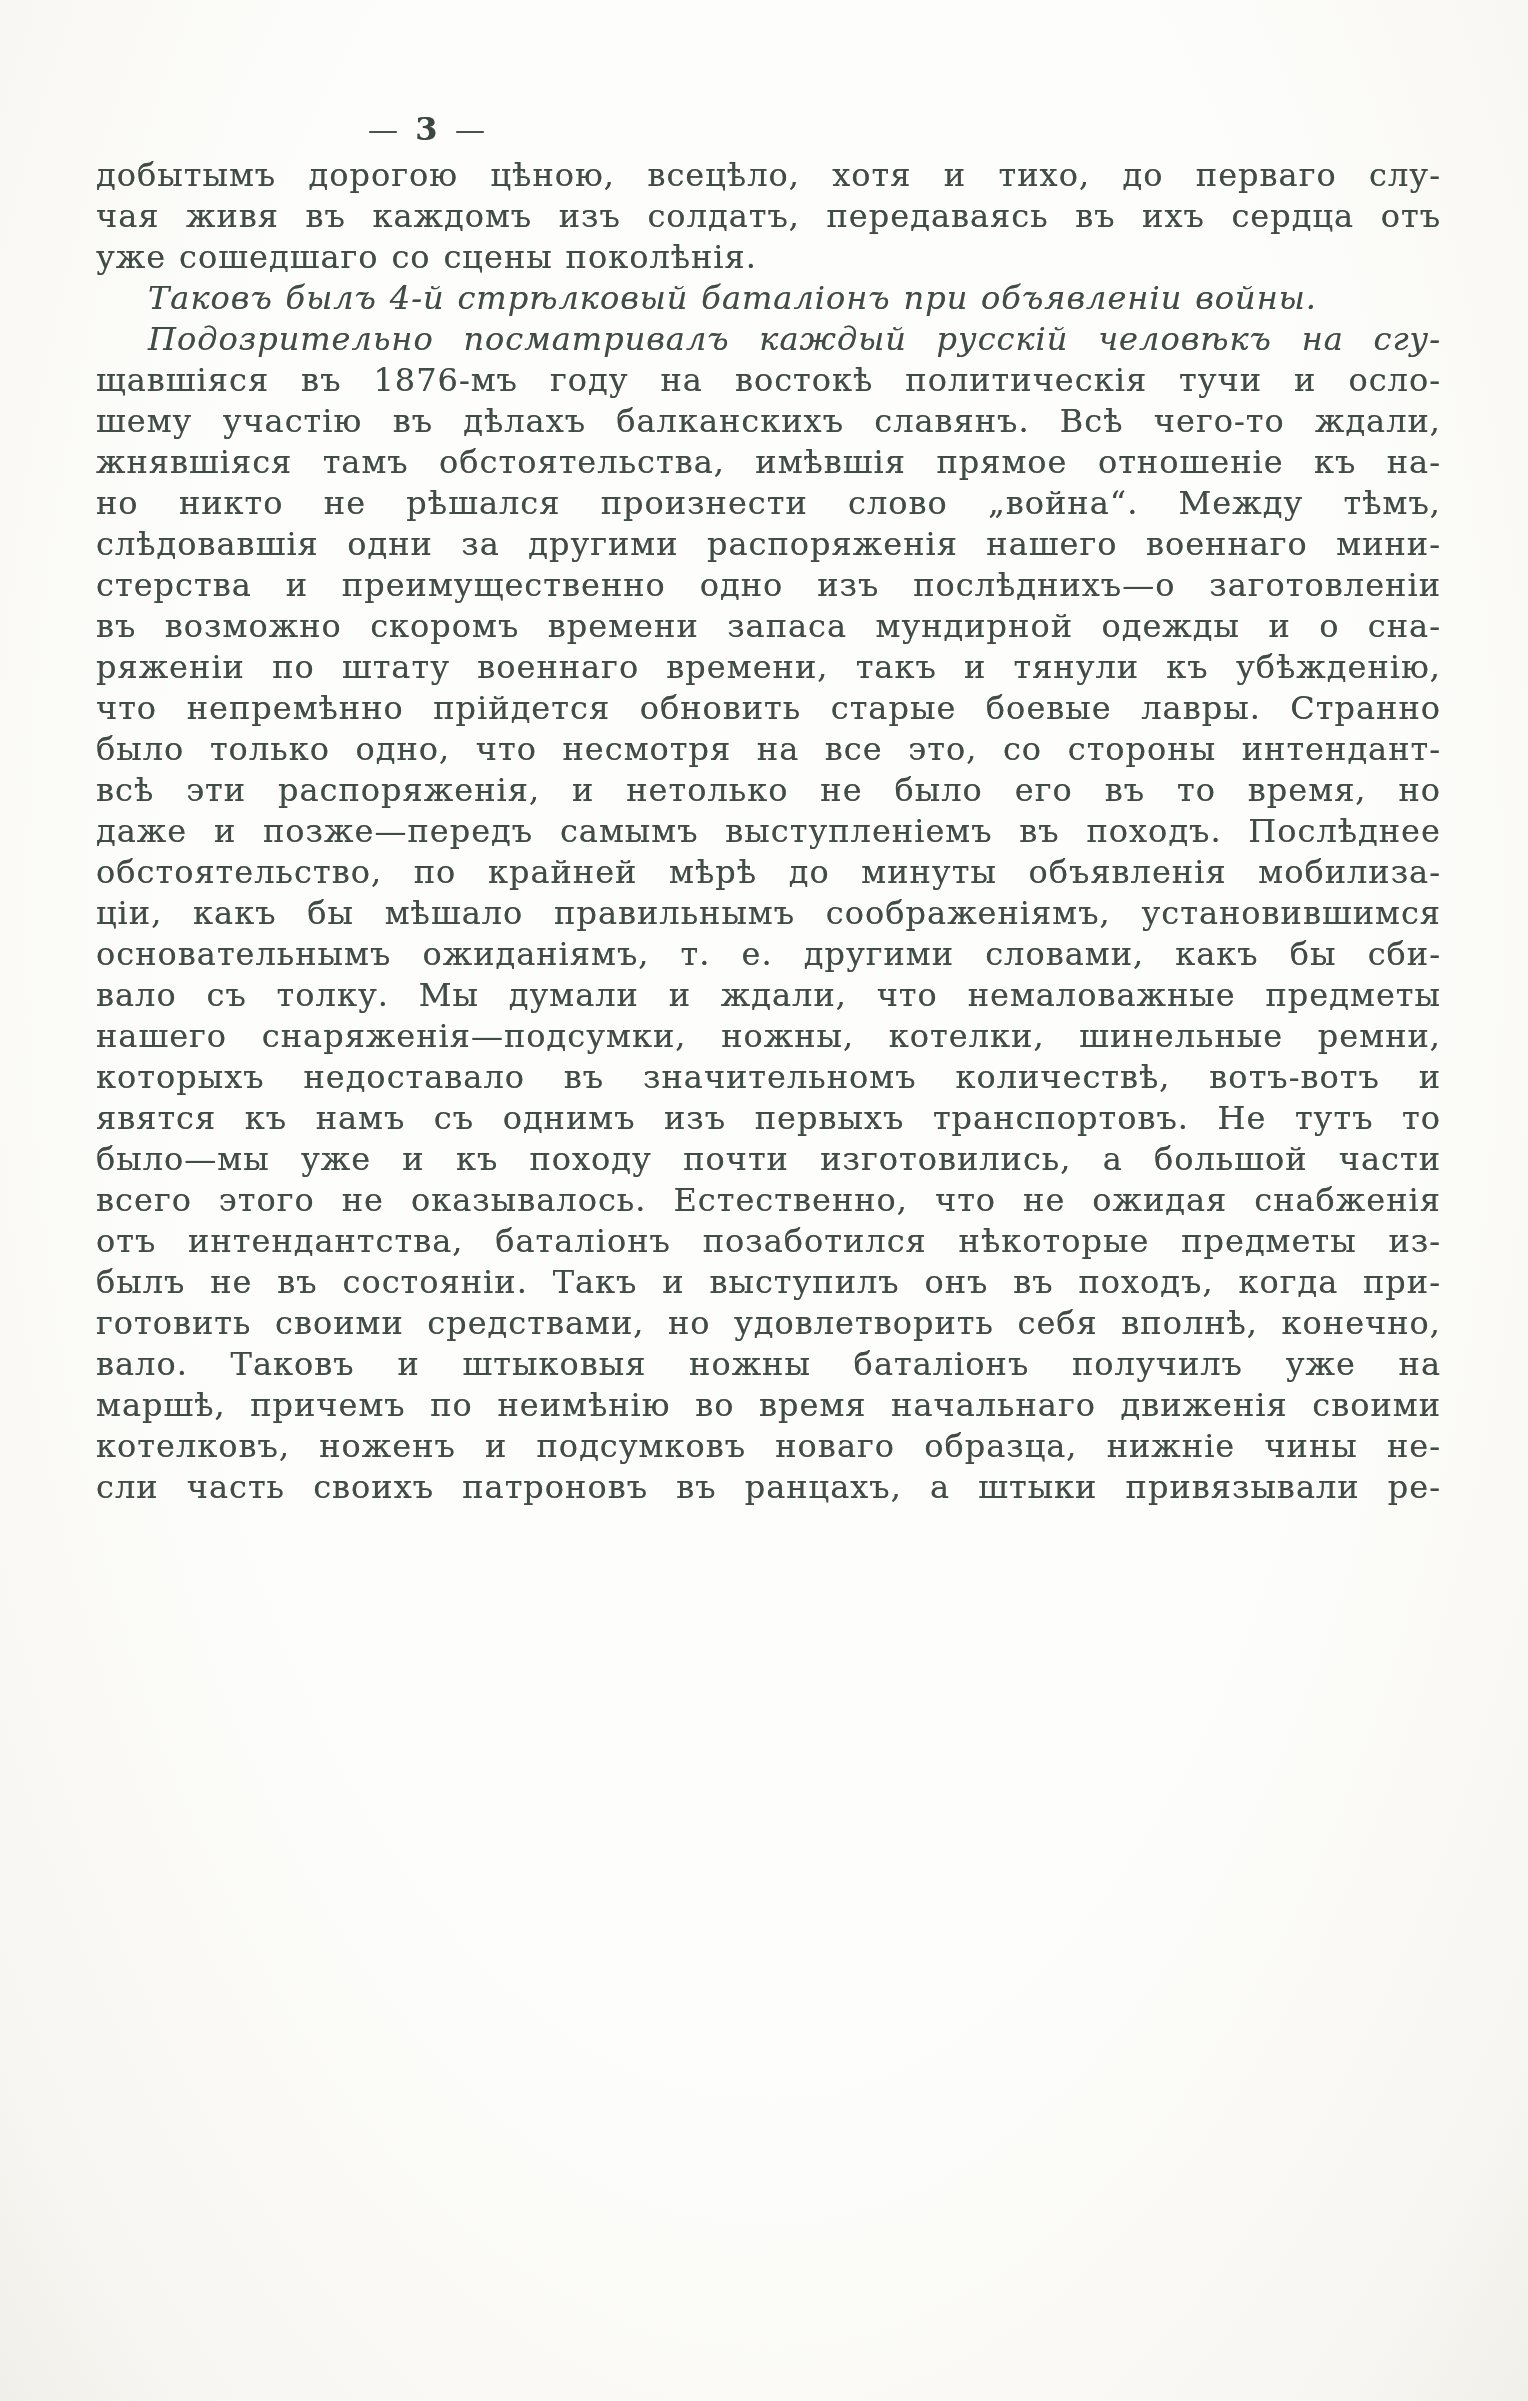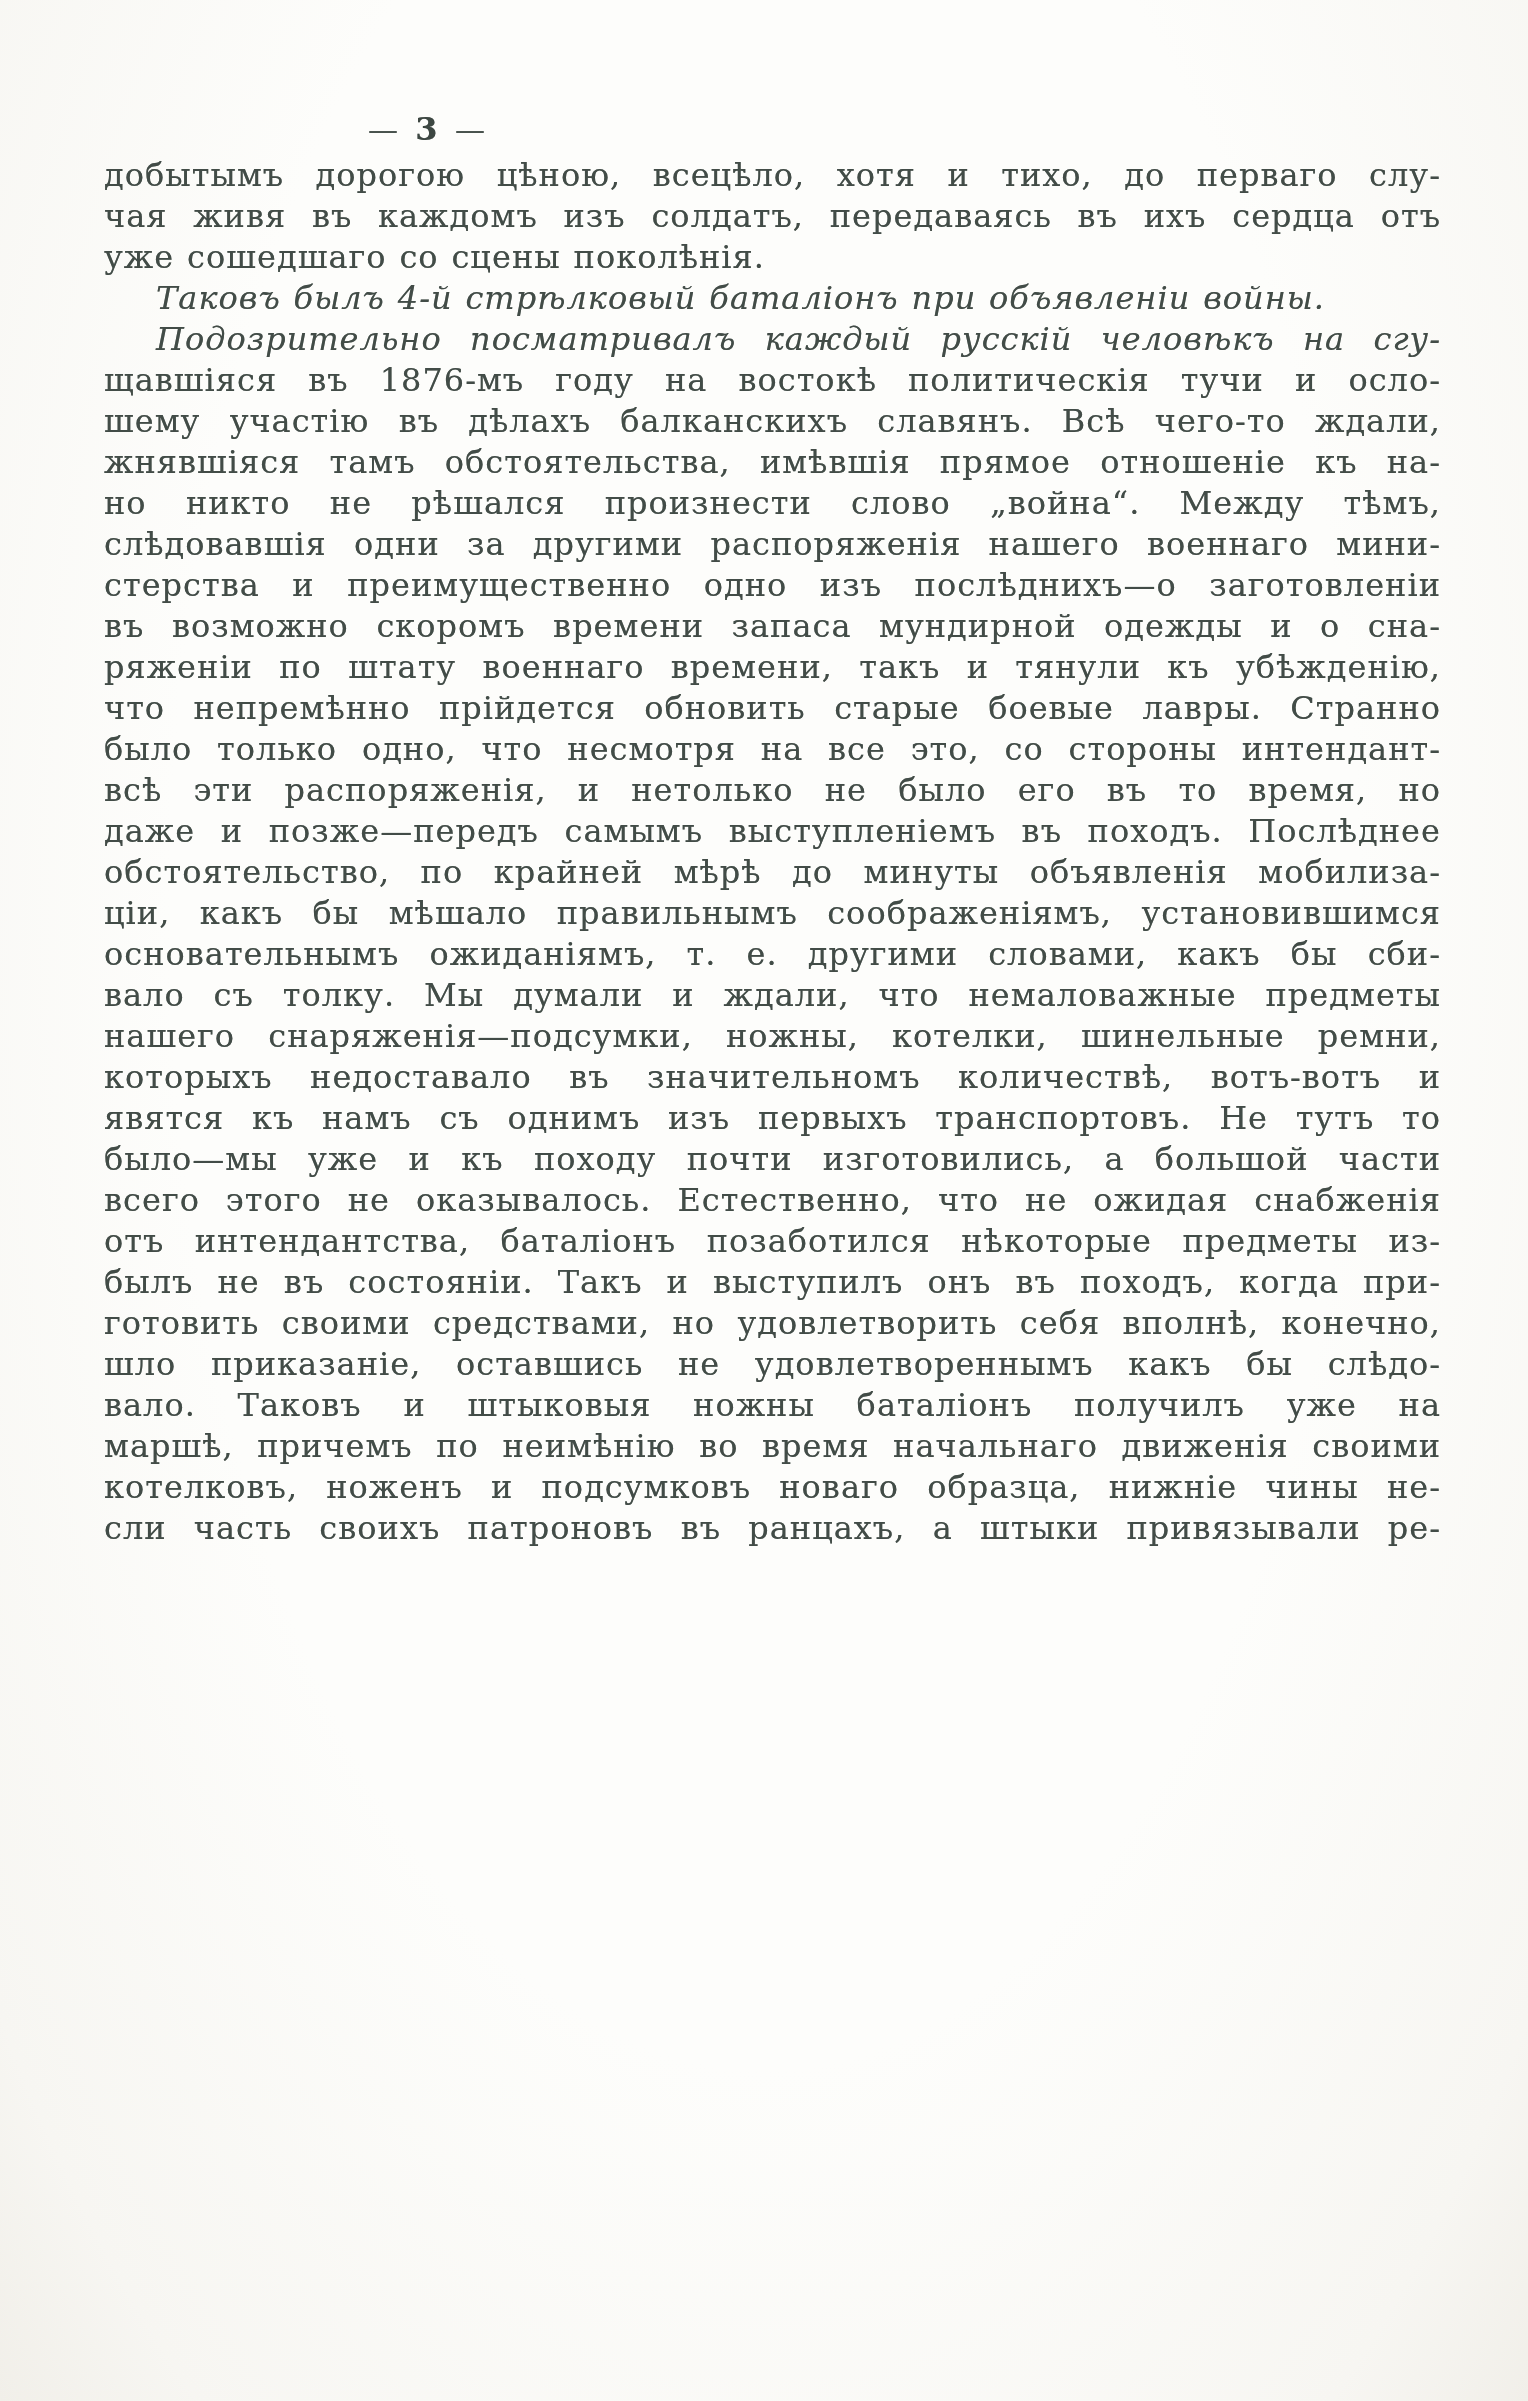--- a/index.html
+++ b/index.html
@@ -44,21 +44,20 @@
   .line {
     font-size: 32px;
     line-height: 41px;
     letter-spacing: 1px;
     word-spacing: 1.7px;
     text-align: justify;
     text-align-last: justify;
     white-space: normal;
     color: #424c47;
     text-shadow: 0 0 0.6px rgba(62,72,67,0.55);
-    margin-left: 8px;
   }
   .line.end {
     text-align-last: left;
   }
   .line.indent {
     text-indent: 52px;
     font-style: italic;
   }
 </style>
 </head>
@@ -126,21 +125,20 @@
       <div class="line">было—мы уже и къ походу почти изготовились, а большой части</div>
 
       <div class="line">всего этого не оказывалось. Естественно, что не ожидая снабженія</div>
 
       <div class="line">отъ интендантства, баталіонъ позаботился нѣкоторые предметы из-</div>
 
       <div class="line">былъ не въ состояніи. Такъ и выступилъ онъ въ походъ, когда при-</div>
 
       <div class="line">готовить своими средствами, но удовлетворить себя вполнѣ, конечно,</div>
 
-      <div class="line">шло приказаніе, оставшись не удовлетвореннымъ какъ бы слѣдо-</div>
 
       <div class="line">вало. Таковъ и штыковыя ножны баталіонъ получилъ уже на</div>
 
       <div class="line">маршѣ, причемъ по неимѣнію во время начальнаго движенія своими</div>
 
       <div class="line">котелковъ, ноженъ и подсумковъ новаго образца, нижніе чины не-</div>
 
       <div class="line">сли часть своихъ патроновъ въ ранцахъ, а штыки привязывали ре-</div>
     </div>
 

